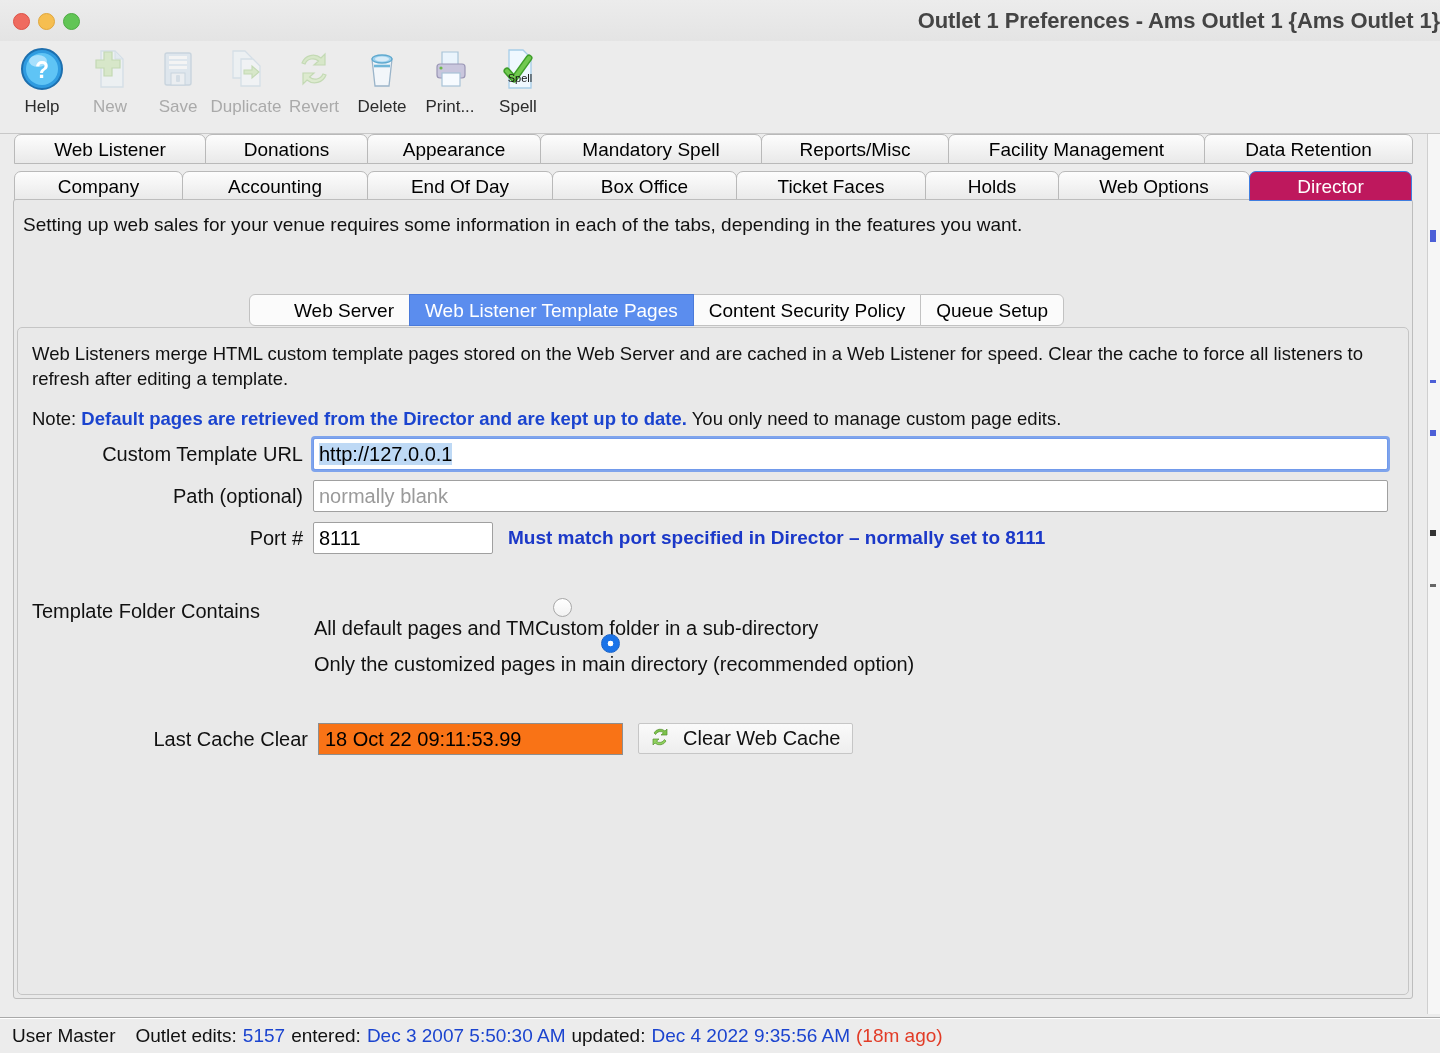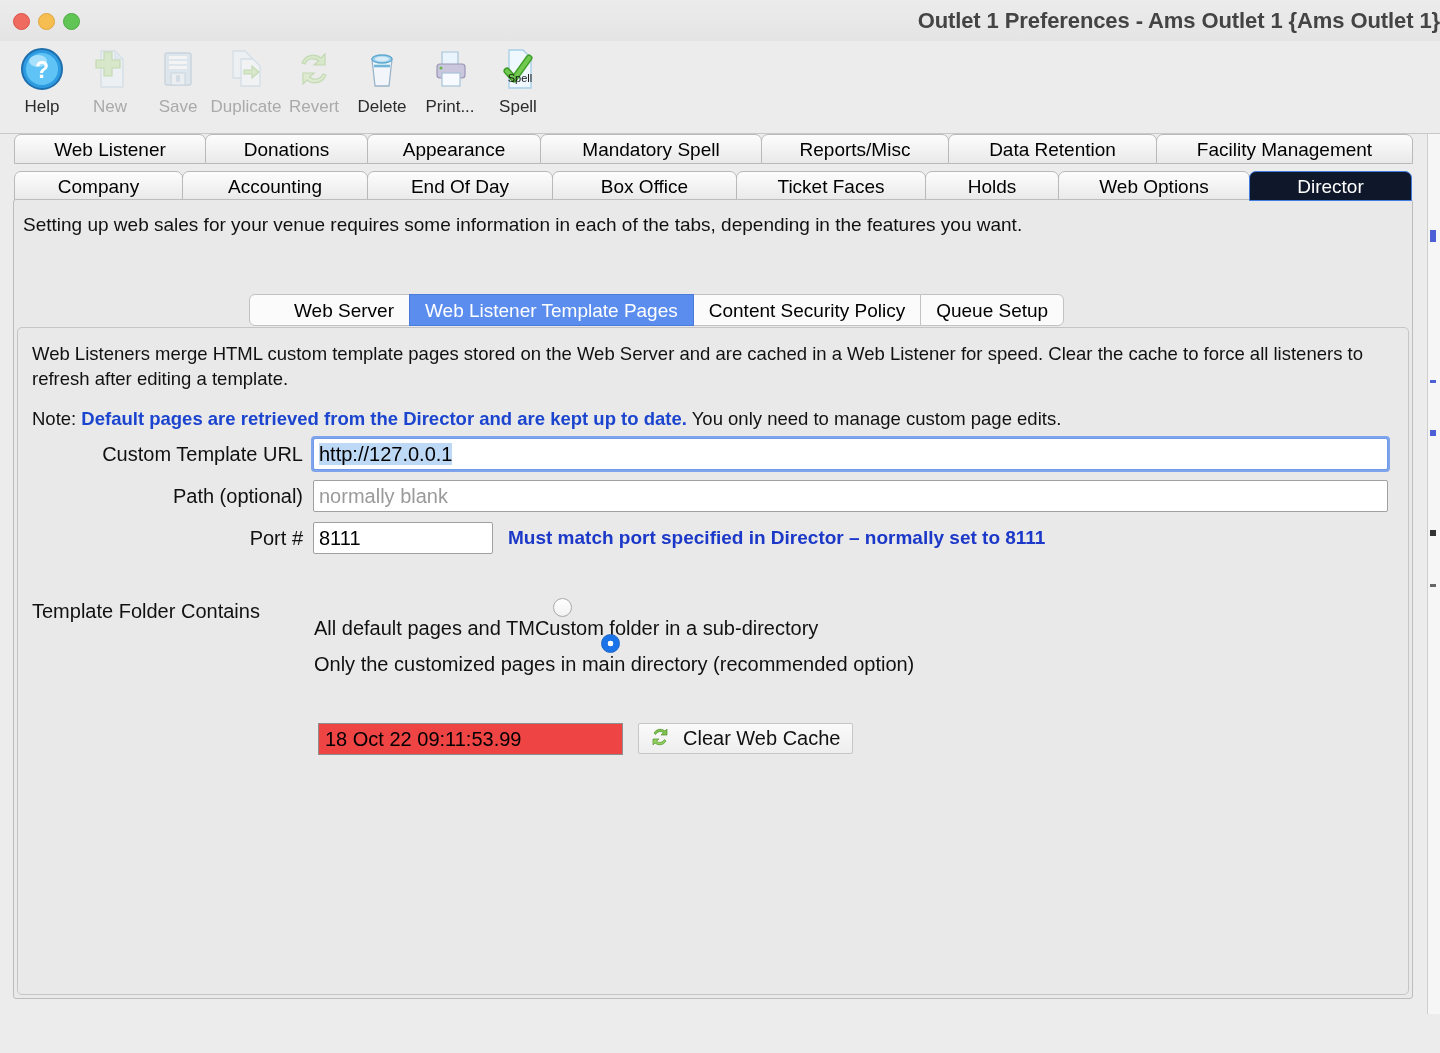--- a/index.html
+++ b/index.html
@@ -115,21 +115,21 @@
     color: #000000;
     background: linear-gradient(to bottom, #fdfdfd 0%, #f2f2f2 55%, #e9e9e9 100%);
     border: 1px solid #b9b9b9;
     border-radius: 7px 7px 0 0;
     margin-right: -1px;
     box-sizing: border-box;
     white-space: nowrap;
     cursor: default;
   }
   .maintab.active {
-    background: #0f172a;
+    background: #be185d;
     border-color: #3f7ee0;
     color: #ffffff;
     z-index: 3;
   }
 
   
   .panel {
     position: absolute;
     left: 13px; top: 199px;
     width: 1400px; height: 800px;
@@ -321,21 +321,21 @@
     font-size: 20px;
     color: #111111;
     line-height: 32px;
     white-space: nowrap;
   }
   .cache-value {
     position: absolute;
     left: 300px;
     width: 305px; height: 32px;
     box-sizing: border-box;
-    background: #ef4444;
+    background: #f97316;
     border: 1px solid #8e8e8e;
     font-size: 20px;
     line-height: 30px;
     padding: 0 6px;
     color: #000000;
     white-space: nowrap;
   }
   .cache-btn {
     position: absolute;
     left: 620px;
@@ -498,22 +498,22 @@
       </div>
   </div>
 
   <div class="tabs-wrap">
     <div class="tabrow row1" id="tabrow1">
         <div class="maintab" style="width: 192px;"><span>Web Listener</span></div>
         <div class="maintab" style="width: 163px;"><span>Donations</span></div>
         <div class="maintab" style="width: 174px;"><span>Appearance</span></div>
         <div class="maintab" style="width: 222px;"><span>Mandatory Spell</span></div>
         <div class="maintab" style="width: 188px;"><span>Reports/Misc</span></div>
+        <div class="maintab" style="width: 257px;"><span>Facility Management</span></div>
         <div class="maintab" style="width: 209px;"><span>Data Retention</span></div>
-        <div class="maintab" style="width: 257px;"><span>Facility Management</span></div>
       </div>
     <div class="tabrow row2" id="tabrow2">
         <div class="maintab" style="width: 169px;"><span>Company</span></div>
         <div class="maintab" style="width: 186px;"><span>Accounting</span></div>
         <div class="maintab" style="width: 186px;"><span>End Of Day</span></div>
         <div class="maintab" style="width: 185px;"><span>Box Office</span></div>
         <div class="maintab" style="width: 190px;"><span>Ticket Faces</span></div>
         <div class="maintab" style="width: 134px;"><span>Holds</span></div>
         <div class="maintab" style="width: 192px;"><span>Web Options</span></div>
         <div class="maintab active" style="width: 163px;"><span>Director</span></div>
@@ -573,29 +573,41 @@
           <span class="rtext">All default pages and TMCustom folder in a sub-directory</span>
         </div>
 
         <div class="ropt o2">
           <span class="radio checked"></span>
           <span class="rtext">Only the customized pages in main directory (recommended option)</span>
         </div>
       </div>
 
       <div class="cache-row">
+        <div class="cache-label">Last Cache Clear</div>
         <div class="cache-value">18 Oct 22  09:11:53.99</div>
         <div class="cache-btn">
           <span>
             <svg width="22" height="22" viewBox="0 0 22 22">
               <path d="M5 7 A7 7 0 0 1 16 5 L18 3 L18 9 L12 9 L14.5 6.8 A5 5 0 0 0 6.6 8.5 Z" fill="#7dc44a" stroke="#55912f" stroke-width="0.7"></path>
               <path d="M17 15 A7 7 0 0 1 6 17 L4 19 L4 13 L10 13 L7.5 15.2 A5 5 0 0 0 15.4 13.5 Z" fill="#8fd25c" stroke="#55912f" stroke-width="0.7"></path>
             </svg>
           </span>
           <span class="btn-label">Clear Web Cache</span>
         </div>
       </div>
 
     </div>
   </div>
 
+  <div class="statusbar">
+    <span class="sb-seg">User Master</span>
+    <span class="sb-gap"></span>
+    <span class="sb-seg">Outlet edits:</span>
+    <span class="sb-seg sb-blue">5157</span>
+    <span class="sb-seg">entered:</span>
+    <span class="sb-seg sb-blue">Dec 3 2007 5:50:30 AM</span>
+    <span class="sb-seg">updated:</span>
+    <span class="sb-seg sb-blue">Dec 4 2022 9:35:56 AM</span>
+    <span class="sb-seg sb-red">(18m ago)</span>
+  </div>
 
 </div>
 
 </body></html>

